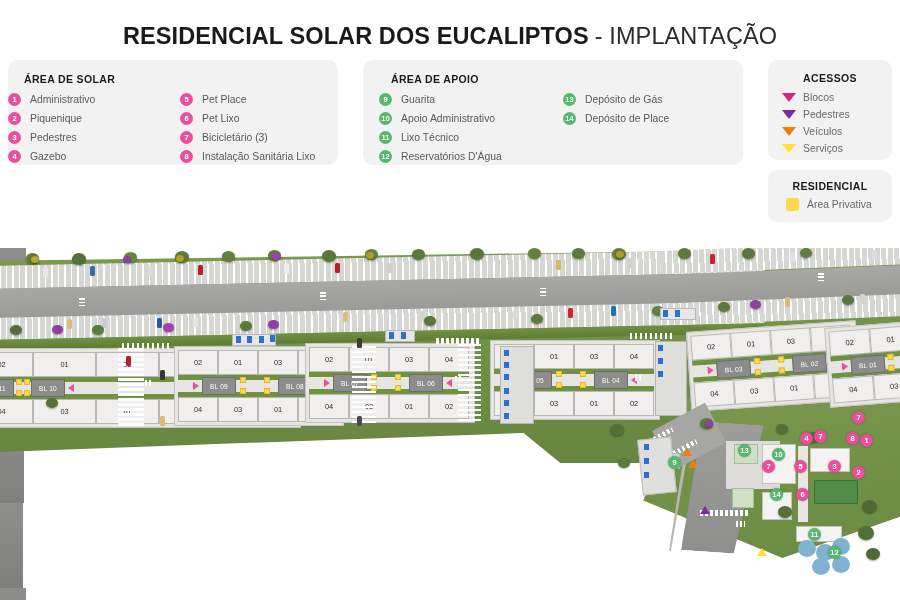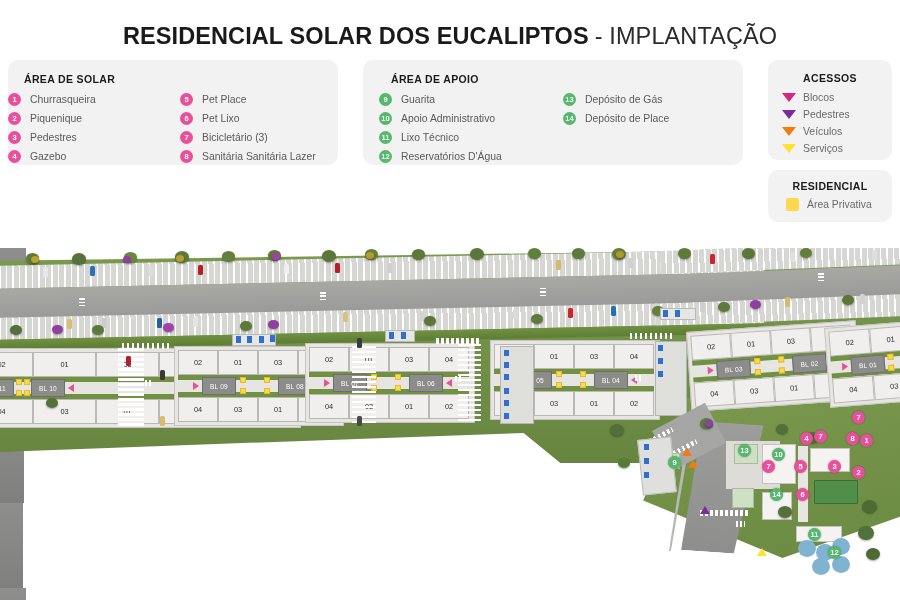--- a/index.html
+++ b/index.html
@@ -199,21 +199,21 @@
   <span class="title-light">- IMPLANTAÇÃO</span>
 </div>
 
 <div class="legends">
 
   <div class="panel panel-lazer">
     <div class="panel-title lazer-title">ÁREA DE SOLAR</div>
     <div class="col lazer-c1">
       <div class="leg-item">
         <span class="badge badge-pink">1</span>
-        <span class="leg-label">Churrasqueira</span>
+        <span class="leg-label">Administrativo</span>
       </div>
       <div class="leg-item">
         <span class="badge badge-pink">2</span>
         <span class="leg-label">Piquenique</span>
       </div>
       <div class="leg-item">
         <span class="badge badge-pink">3</span>
         <span class="leg-label">Pedestres</span>
       </div>
       <div class="leg-item">
@@ -229,21 +229,21 @@
       <div class="leg-item">
         <span class="badge badge-pink">6</span>
         <span class="leg-label">Pet Lixo</span>
       </div>
       <div class="leg-item">
         <span class="badge badge-pink">7</span>
         <span class="leg-label">Bicicletário (3)</span>
       </div>
       <div class="leg-item">
         <span class="badge badge-pink">8</span>
-        <span class="leg-label">Sanitária Sanitária Lazer</span>
+        <span class="leg-label">Instalação Sanitária Lixo</span>
       </div>
     </div>
   </div>
 
   <div class="panel panel-apoio">
     <div class="panel-title apoio-title">ÁREA DE APOIO</div>
     <div class="col apoio-c1">
       <div class="leg-item">
         <span class="badge badge-green">9</span>
         <span class="leg-label">Guarita</span>

